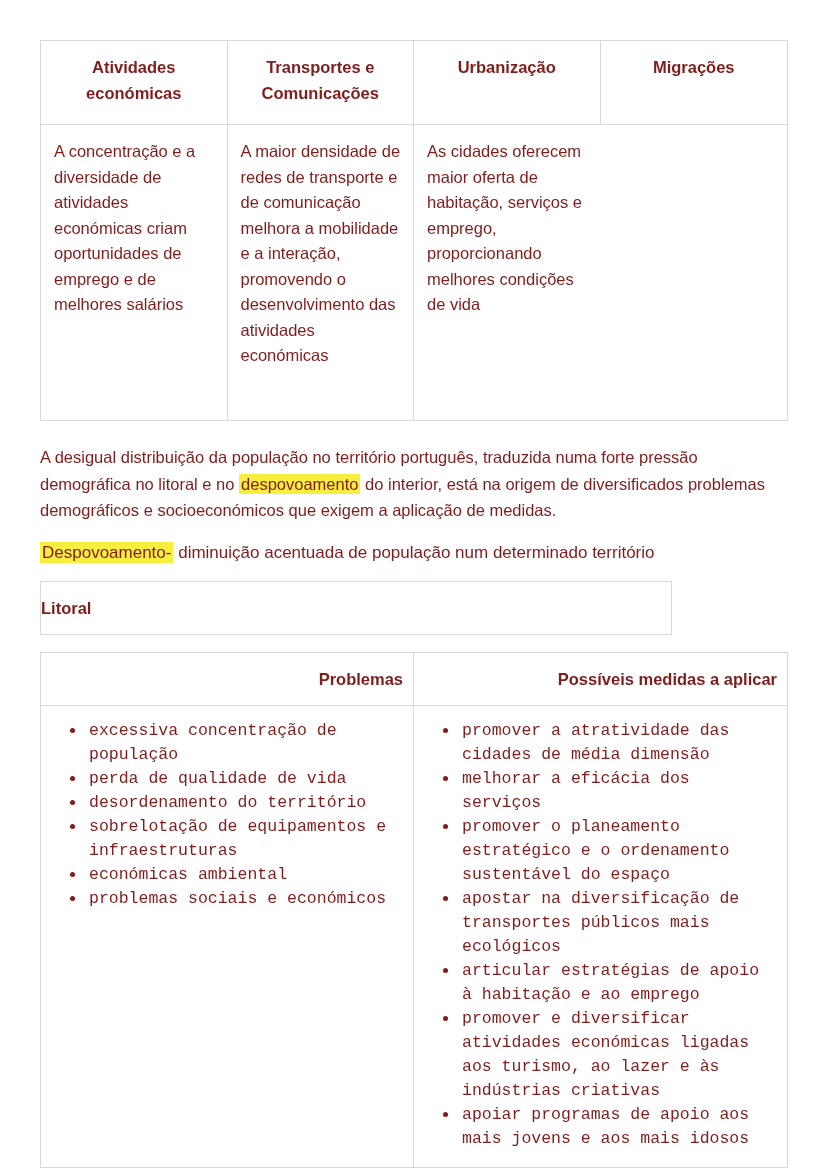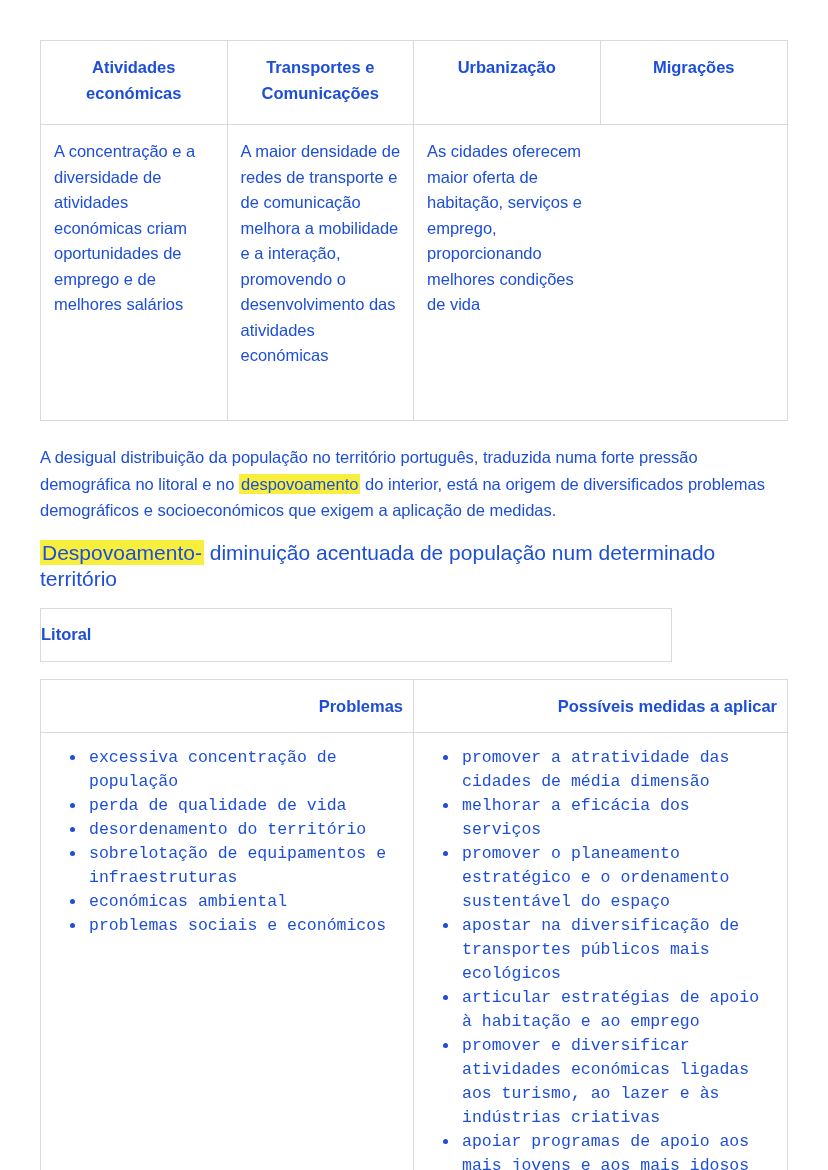--- a/index.html
+++ b/index.html
@@ -6,21 +6,21 @@
     margin: 0;
     padding: 0;
     background: #ffffff;
   }
   .page {
     position: relative;
     width: 828px;
     height: 1170px;
     background: #ffffff;
     font-family: "Liberation Sans", "DejaVu Sans", sans-serif;
-    color: #1d4ed8;
+    color: #7f1d1d;
     box-sizing: border-box;
     padding: 40px 40px 0 40px;
     overflow: hidden;
   }
   
   .t1 {
     display: grid;
     grid-template-columns: repeat(4, 1fr);
     border: 1px solid #d9d9d9;
     width: 748px;
@@ -52,21 +52,21 @@
   
   .para {
     width: 748px;
     margin: 23px 0 0 0;
     font-size: 16.5px;
     line-height: 26.5px;
   }
   .def {
     width: 748px;
     margin: 16px 0 5px 0;
-    font-size: 21px;
+    font-size: 17px;
     line-height: 26.5px;
   }
   .hl {
     background: #f7ee3e;
     padding: 1px 2px;
   }
 
   
   .band {
     margin-top: 15px;

